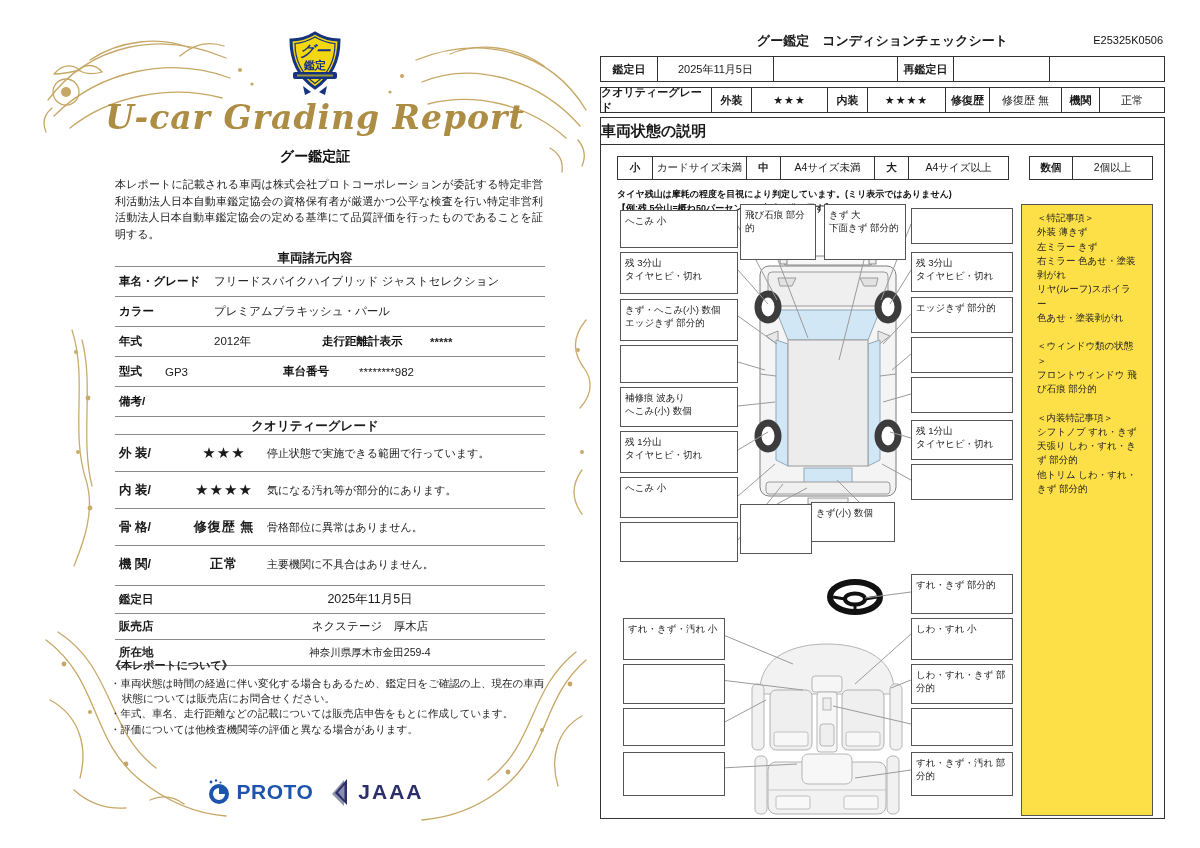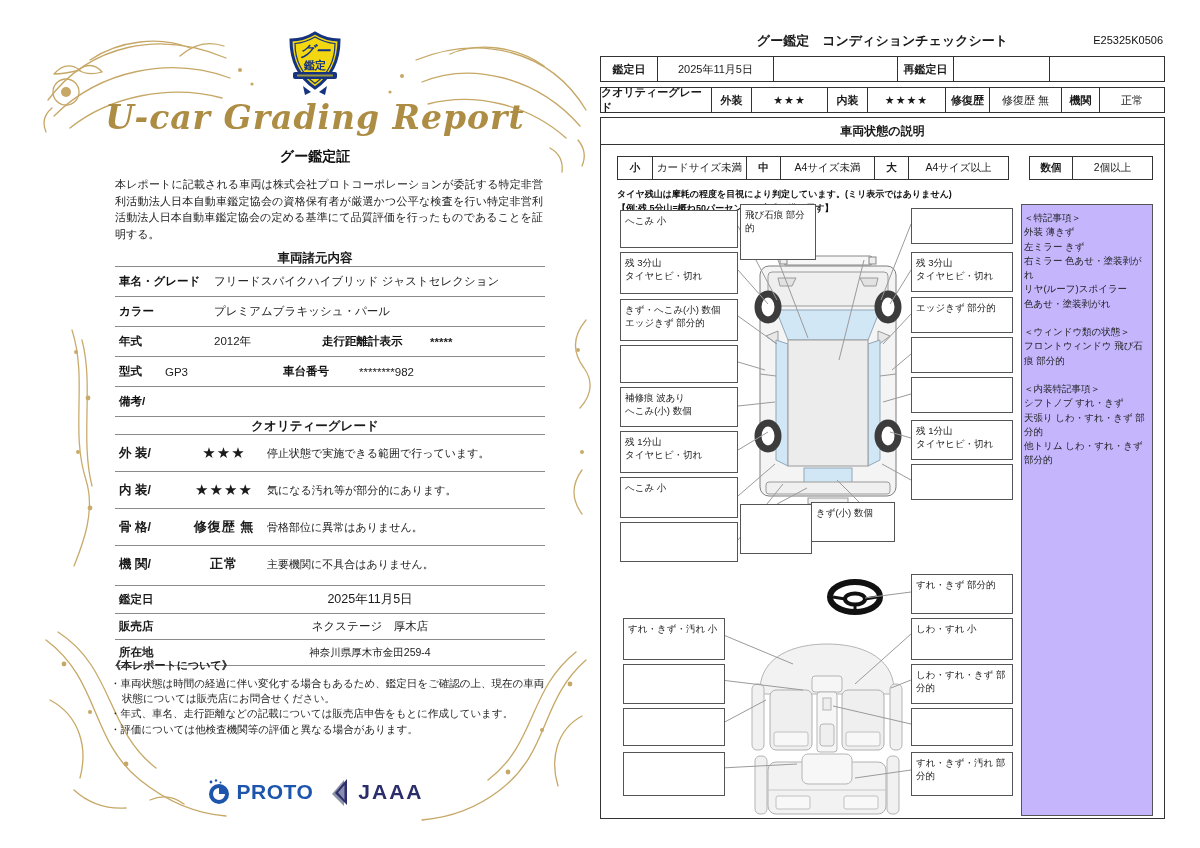--- a/index.html
+++ b/index.html
@@ -53,35 +53,35 @@
   .sheet{position:absolute;left:600px;top:30px;width:565px;height:815px;font-size:11px;}
   .sheet-title{position:absolute;top:2px;left:0;width:100%;text-align:center;font-size:13px;font-weight:bold;}
   .sheet-code{position:absolute;top:4px;right:2px;font-size:11px;color:#111;}
   .hdr-table{position:absolute;left:0;width:100%;display:flex;border:1.5px solid #333;box-sizing:border-box;background:#fff;}
   .hdr-table .cell{box-sizing:border-box;border-left:1px solid #333;display:flex;align-items:center;justify-content:center;height:24px;font-size:11px;}
   .hdr-table .cell:first-child{border-left:0;}
   .t1{top:26px;} .t2{top:57px;}
   .lab{font-weight:bold;}
   .stars13{font-weight:bold;letter-spacing:1px;}
   .main-box{position:absolute;top:87px;left:0;width:565px;height:702px;border:1.5px solid #333;box-sizing:border-box;background:#fff;}
-  .main-title{height:26px;line-height:26px;text-align:center;font-weight:bold;font-size:12px;border-bottom:1.5px solid #333;}
+  .main-title{height:26px;line-height:26px;text-align:left;font-weight:bold;font-size:15px;border-bottom:1.5px solid #333;}
   .legend{position:absolute;display:flex;border:1px solid #333;box-sizing:border-box;height:24px;}
   .legend .cell{box-sizing:border-box;border-left:1px solid #333;display:flex;align-items:center;justify-content:center;font-size:10.5px;}
   .legend .cell:first-child{border-left:0;}
   .size-legend{left:16px;top:38px;}
   .count-legend{left:428px;top:38px;}
   .tire-note{position:absolute;left:16px;top:70px;font-size:9px;font-weight:bold;line-height:1.5;color:#111;}
   .diagram{position:absolute;inset:0;}
   .cond-box{position:absolute;border:1px solid #555;background:#fff;font-size:9.5px;line-height:1.4;padding:3px 4px;white-space:pre-line;color:#222;box-sizing:border-box;z-index:3;}
   #leader-svg{position:absolute;inset:0;z-index:2;}
   .car-svg{position:absolute;left:149px;top:134px;z-index:1;}
   .steer-svg{position:absolute;left:224px;top:460px;z-index:1;}
   .interior-svg{position:absolute;left:145px;top:520px;z-index:1;}
   .notes-panel{position:absolute;left:420px;top:86px;width:132px;height:612px;border:1px solid #555;box-sizing:border-box;
-    font-size:9.5px;line-height:1.5;padding:6px 2px;white-space:pre-line;color:#222;z-index:3;background:#c4b5fd;}
+    font-size:9.5px;line-height:1.5;padding:6px 15px;white-space:pre-line;color:#222;z-index:3;background:#fde047;}
   .sheet-footer{position:absolute;top:794px;left:2px;font-size:11px;font-weight:bold;color:#111;}
 </style>
 </head>
 <body>
 
 <div class="cert">
 
   <svg class="ornaments" width="570" height="848" viewBox="0 0 570 848" fill="none" stroke="#c3a35e" stroke-width="1.3" stroke-linecap="round">
 
     <g opacity=".95">
@@ -413,20 +413,22 @@
         <div class="cond-box" style="left: 19px; top: 181px; width: 118px; height: 42px;">きず・へこみ(小) 数個
 エッジきず 部分的</div>
         <div class="cond-box" style="left: 19px; top: 227px; width: 118px; height: 38px;"></div>
         <div class="cond-box" style="left: 19px; top: 269px; width: 118px; height: 40px;">補修痕 波あり
 へこみ(小) 数個</div>
         <div class="cond-box" style="left: 19px; top: 313px; width: 118px; height: 42px;">残 1分山
 タイヤヒビ・切れ</div>
         <div class="cond-box" style="left: 19px; top: 359px; width: 118px; height: 41px;">へこみ 小</div>
         <div class="cond-box" style="left: 19px; top: 404px; width: 118px; height: 40px;"></div>
         <div class="cond-box" style="left: 139px; top: 86px; width: 76px; height: 56px;">飛び石痕 部分的</div>
+        <div class="cond-box" style="left: 223px; top: 86px; width: 82px; height: 56px;">きず 大
+下面きず 部分的</div>
         <div class="cond-box" style="left: 139px; top: 386px; width: 72px; height: 50px;"></div>
         <div class="cond-box" style="left: 210px; top: 384px; width: 84px; height: 40px;">きず(小) 数個</div>
         <div class="cond-box" style="left: 310px; top: 90px; width: 102px; height: 36px;"></div>
         <div class="cond-box" style="left: 310px; top: 134px; width: 102px; height: 40px;">残 3分山
 タイヤヒビ・切れ</div>
         <div class="cond-box" style="left: 310px; top: 179px; width: 102px; height: 36px;">エッジきず 部分的</div>
         <div class="cond-box" style="left: 310px; top: 219px; width: 102px; height: 36px;"></div>
         <div class="cond-box" style="left: 310px; top: 259px; width: 102px; height: 36px;"></div>
         <div class="cond-box" style="left: 310px; top: 302px; width: 102px; height: 40px;">残 1分山
 タイヤヒビ・切れ</div>

